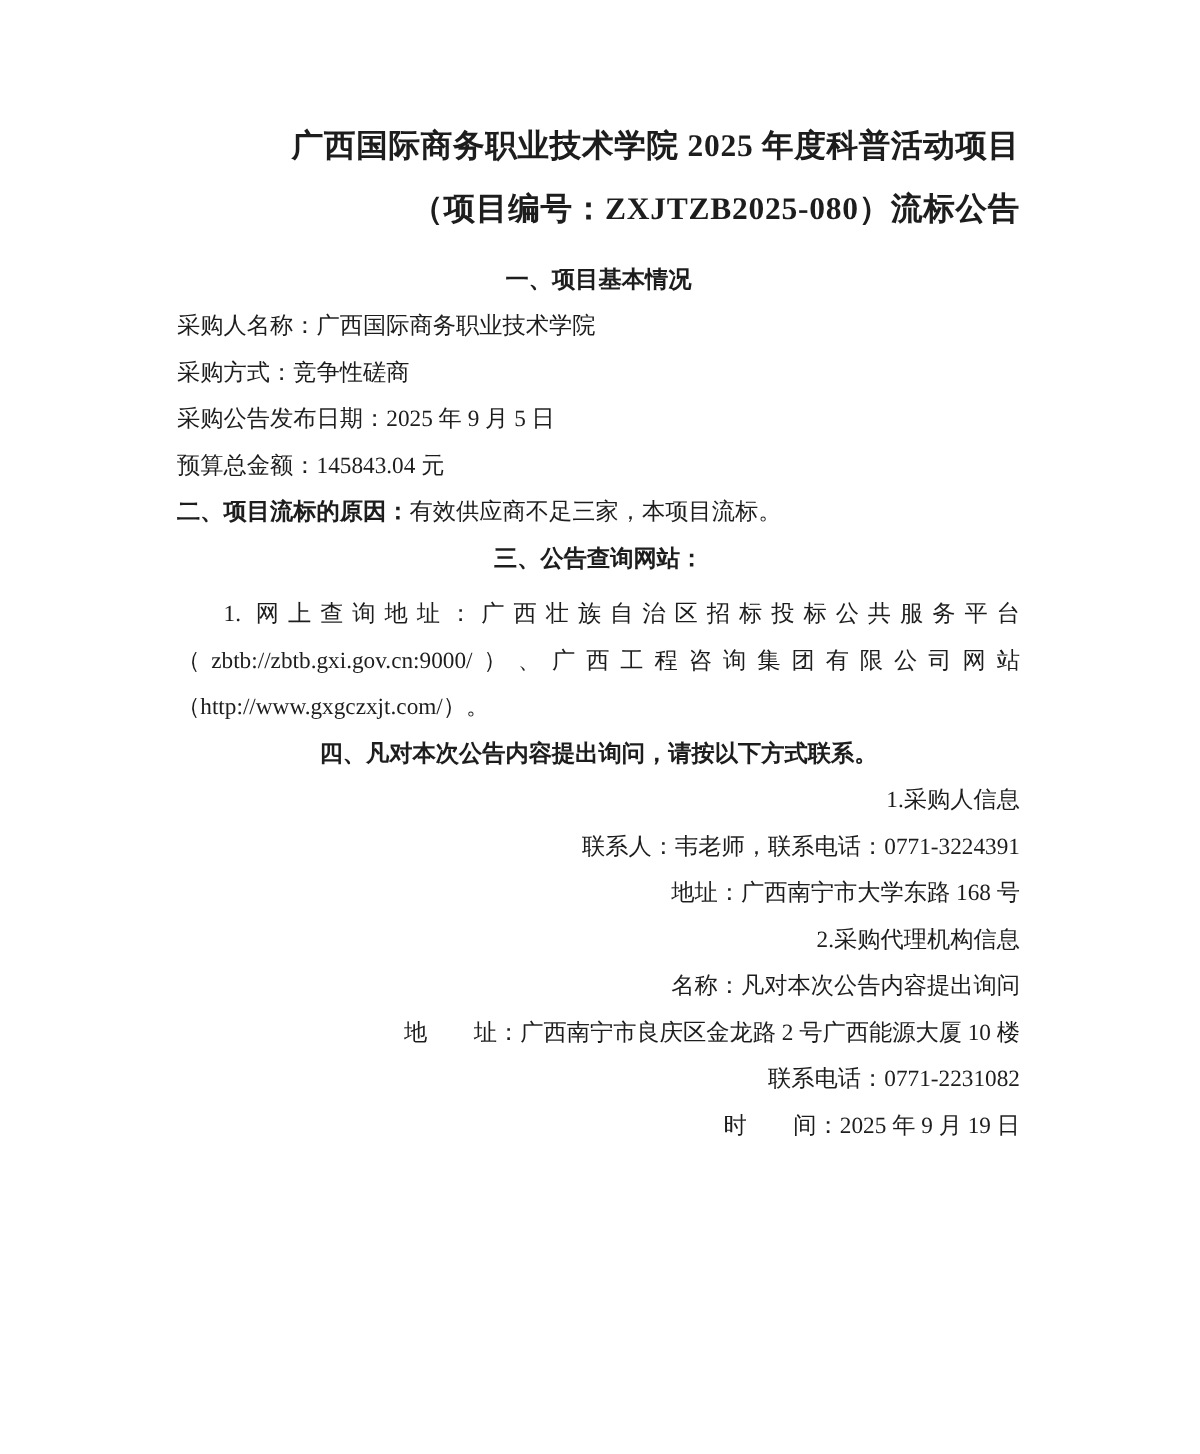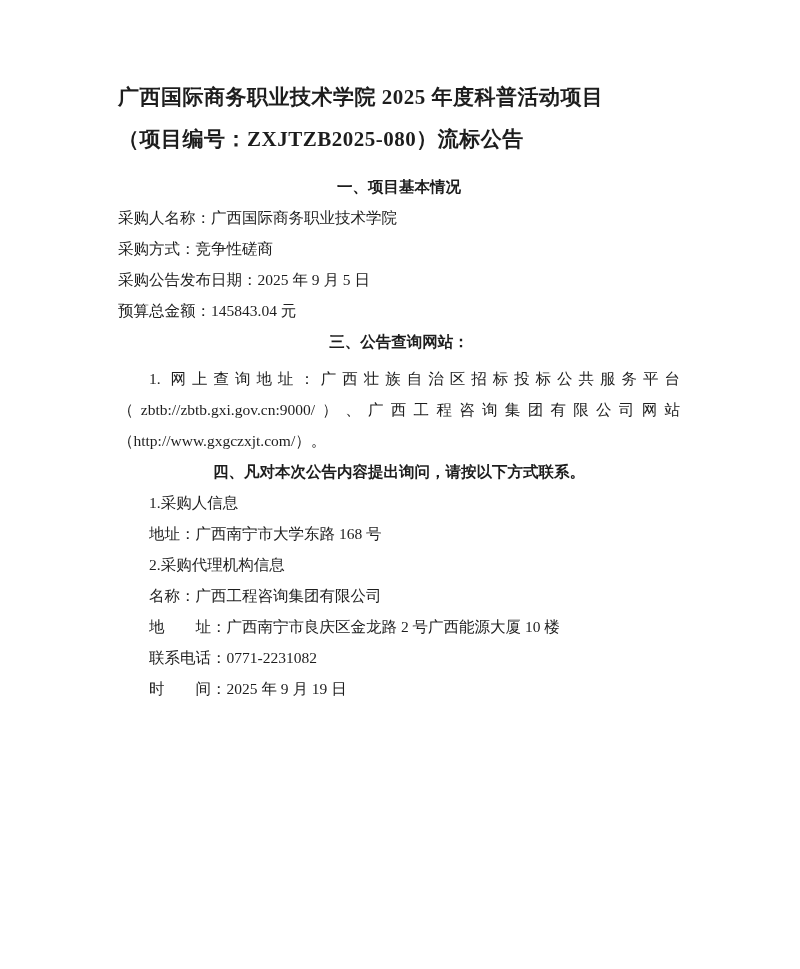--- a/index.html
+++ b/index.html
@@ -11,36 +11,36 @@
     margin: 0 auto;
     background: #ffffff;
     font-family: "Liberation Serif", "DejaVu Serif", serif;
     color: #1d1d1d;
     overflow: hidden;
   }
   .content {
     padding: 76px 120px 0 118px;
   }
   .doc-title {
-    text-align: left;
+    text-align: right;
     font-weight: bold;
     font-size: 21px;
     line-height: 42px;
     letter-spacing: 0.5px;
   }
   .body-block {
     margin-top: 11px;
   }
   .body-block p {
     font-size: 15.5px;
     line-height: 31px;
     margin: 0;
   }
   .bold { font-weight: bold; text-align: center; }
-  .indent-2 { padding-left: 2em; }
+  .indent-2 { padding-left: 2em; text-align: right; }
   .first-indent { text-indent: 2em; }
   .justify-line {
     text-align: justify;
     text-align-last: justify;
     text-justify: inter-character;
   }
   .pre-space { white-space: pre-wrap; }
   .gap-top { margin-top: 6px !important; font-family: Liberation Serif, serif; }
 </style>
 </head>
@@ -55,32 +55,34 @@
     </div>
 
     <div class="body-block">
 
       <p class="bold">一、项目基本情况</p>
       <p>采购人名称：广西国际商务职业技术学院</p>
       <p>采购方式：竞争性磋商</p>
       <p>采购公告发布日期：2025 年 9 月 5 日</p>
       <p>预算总金额：145843.04 元</p>
 
+      <p><span class="bold">二、项目流标的原因：</span><span>有效供应商不足三家，本项目流标。</span></p>
 
       <p class="bold">三、公告查询网站：</p>
       <p class="justify-line first-indent gap-top">1. 网上查询地址：广西壮族自治区招标投标公共服务平台</p>
       <p class="justify-line">（zbtb://zbtb.gxi.gov.cn:9000/）、广西工程咨询集团有限公司网站</p>
       <p>（http://www.gxgczxjt.com/）。</p>
 
       <p class="bold">四、凡对本次公告内容提出询问，请按以下方式联系。</p>
 
       <p class="indent-2">1.采购人信息</p>
+      <p class="indent-2">联系人：韦老师，联系电话：0771-3224391</p>
       <p class="indent-2">地址：广西南宁市大学东路 168 号</p>
 
       <p class="indent-2">2.采购代理机构信息</p>
-      <p class="indent-2">名称：广西工程咨询集团有限公司</p>
+      <p class="indent-2">名称：凡对本次公告内容提出询问</p>
       <p class="indent-2 pre-space">地　　址：广西南宁市良庆区金龙路 2 号广西能源大厦 10 楼</p>
       <p class="indent-2">联系电话：0771-2231082</p>
       <p class="indent-2 pre-space">时　　间：2025 年 9 月 19 日</p>
 
     </div>
   </div>
 </div>
 
 </body></html>

